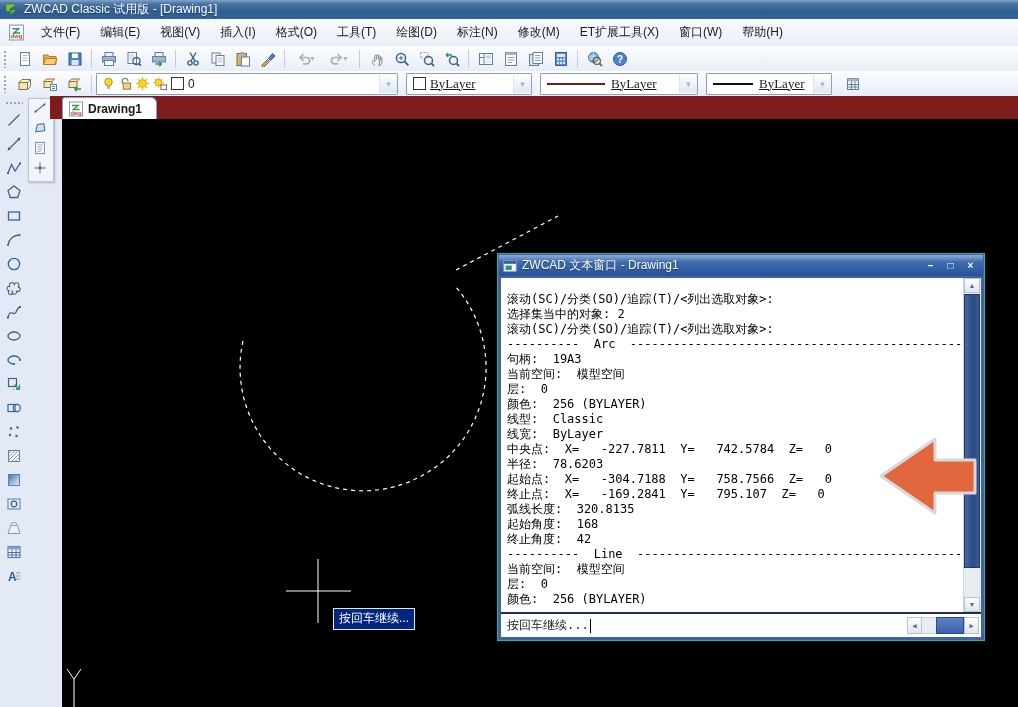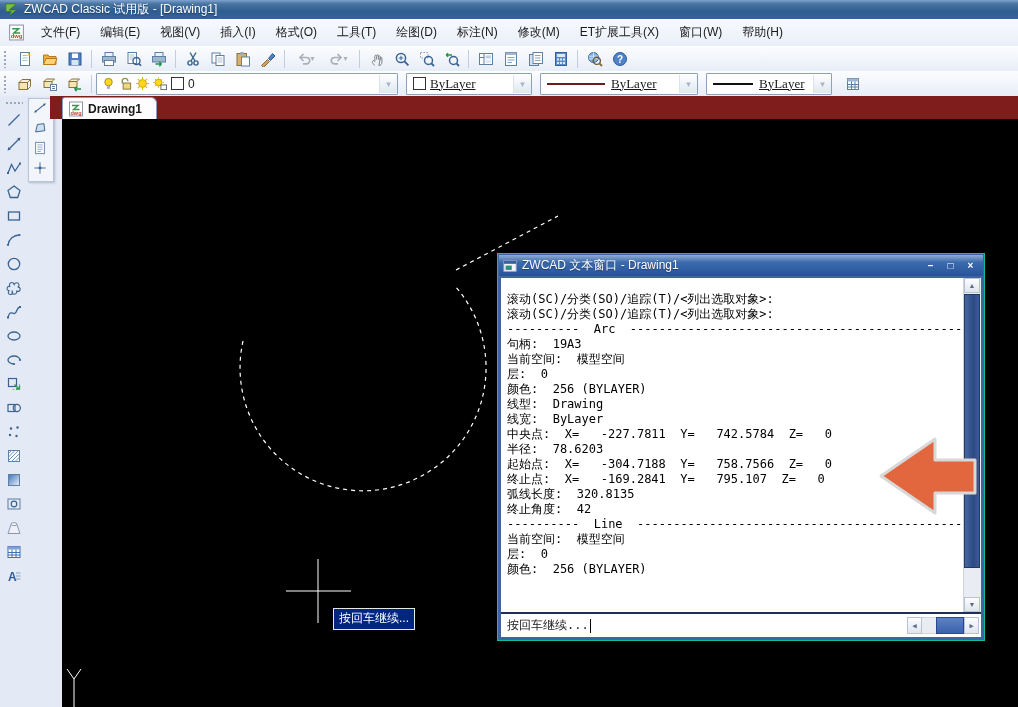--- a/index.html
+++ b/index.html
@@ -693,33 +693,35 @@
           </svg>
       </span>
       <span class="wtext">ZWCAD 文本窗口 - Drawing1</span>
       <span class="winbtn">–</span>
       <span class="winbtn">□</span>
       <span class="winbtn">×</span>
     </div>
     <div class="tw-body">
       <div class="tw-text" id="tw-lines">
           <div class="tline">滚动(SC)/分类(SO)/追踪(T)/&lt;列出选取对象&gt;:</div>
+          <div class="tline">选择集当中的对象: 2</div>
           <div class="tline">滚动(SC)/分类(SO)/追踪(T)/&lt;列出选取对象&gt;:</div>
           <div class="tline">----------  Arc  ----------------------------------------------</div>
           <div class="tline">句柄:  19A3</div>
           <div class="tline">当前空间:  模型空间</div>
           <div class="tline">层:  0</div>
           <div class="tline">颜色:  256 (BYLAYER)</div>
-          <div class="tline">线型:  Drawing</div>
+          <div class="tline">线型:  Classic</div>
           <div class="tline">线宽:  ByLayer</div>
           <div class="tline">中央点:  X=   -227.7811  Y=   742.5784  Z=   0</div>
           <div class="tline">半径:  78.6203</div>
           <div class="tline">起始点:  X=   -304.7188  Y=   758.7566  Z=   0</div>
           <div class="tline">终止点:  X=   -169.2841  Y=   795.107  Z=   0</div>
           <div class="tline">弧线长度:  320.8135</div>
+          <div class="tline">起始角度:  168</div>
           <div class="tline">终止角度:  42</div>
           <div class="tline">----------  Line  ----------------------------------------------</div>
           <div class="tline">当前空间:  模型空间</div>
           <div class="tline">层:  0</div>
           <div class="tline">颜色:  256 (BYLAYER)</div>
         </div>
       <div class="tw-vsb">
         <span class="sbbtn" style="top:0;">▲</span>
         <span class="tw-vthumb"></span>
         <span class="sbbtn" style="bottom:0;">▼</span>

